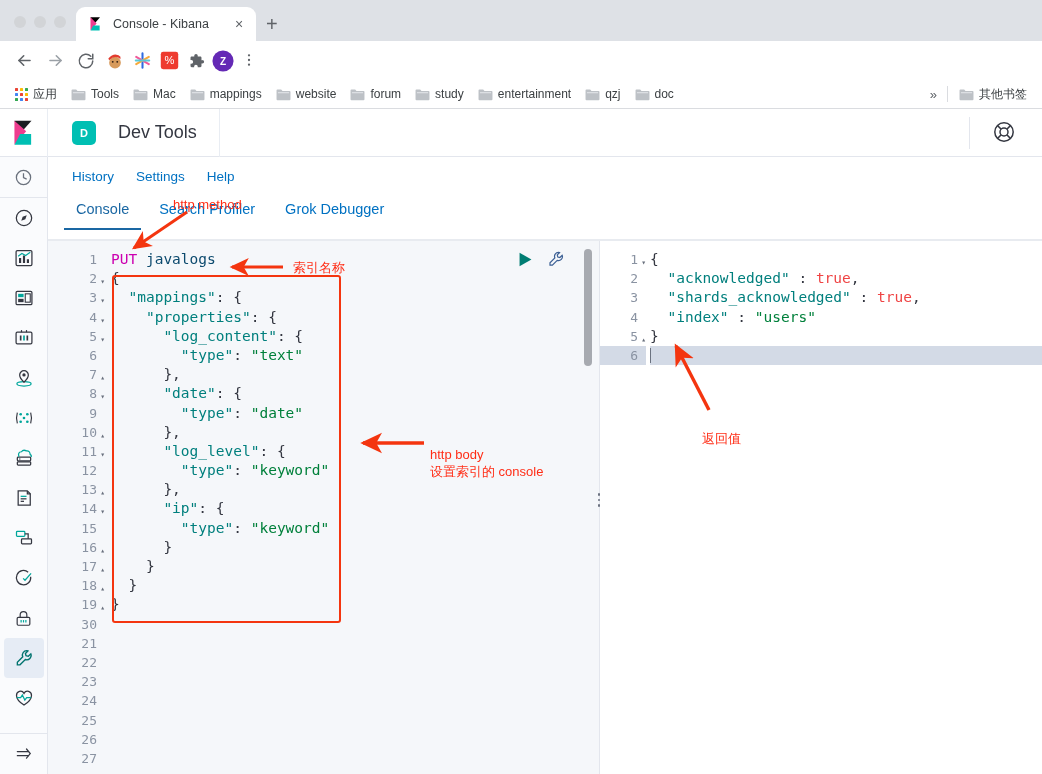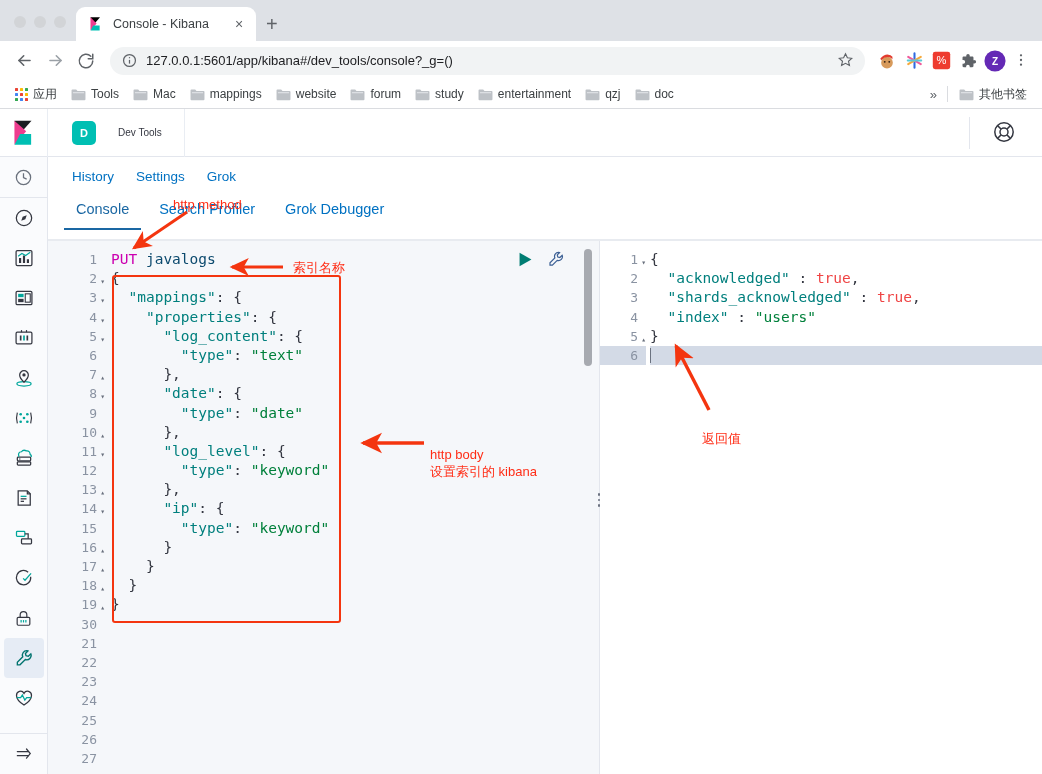--- a/index.html
+++ b/index.html
@@ -71,21 +71,21 @@
     height: 48px; background: #fff; border-bottom: 1px solid #e3e6ed;
     display: flex; align-items: center; flex: 0 0 48px;
   }
   .k-logo { width: 48px; height: 48px; display:flex; align-items:center; justify-content:center; border-right:1px solid #e9edf3; }
   .k-badge {
     width: 24px; height: 24px; border-radius: 5px; background: #00BFB3;
     color: #fff; font-size: 11px; font-weight: bold;
     display: flex; align-items: center; justify-content: center;
     margin-left: 24px;
   }
-  .k-title { font-size: 10px; color: #343741; margin-left: 22px; }
+  .k-title { font-size: 18px; color: #343741; margin-left: 22px; }
   .k-sep { width:1px; height:48px; background:#e9edf3; margin-left:22px; }
   .k-header-right { margin-left:auto; display:flex; align-items:center; }
   .k-help { width:26px;height:26px; margin:0 24px 0 22px; cursor:pointer; }
   .k-headsep { width:1px; height:32px; background:#e3e6ed; }
 
   .k-body { display: flex; flex: 1; min-height: 0; }
 
   .k-side {
     width: 48px; background: #fafbfd; border-right: 1px solid #e3e6ed;
     display: flex; flex-direction: column; align-items: center; flex: 0 0 48px;
@@ -207,35 +207,20 @@
           <line x1="5" y1="12" x2="19" y2="12"></line>
           <polyline points="13 18 19 12 13 6"></polyline>
         </svg>
     </span>
     <span class="navbtn">
       <svg width="18" height="18" viewBox="0 0 24 24" fill="none" stroke="#5f6368" stroke-width="2" stroke-linecap="round">
           <path d="M21 12a9 9 0 1 1-2.6-6.4"></path>
           <polyline points="21 3 21 9 15 9" fill="none"></polyline>
         </svg>
     </span>
-    <div class="omnibox">
-      <span class="omni-info">
-        <svg width="15" height="15" viewBox="0 0 24 24" fill="none" stroke="#5f6368" stroke-width="2">
-            <circle cx="12" cy="12" r="9.5"></circle>
-            <line x1="12" y1="11" x2="12" y2="17"></line>
-            <circle cx="12" cy="7.4" r="1.1" fill="#5f6368" stroke="none"></circle>
-          </svg>
-      </span>
-      <span class="omni-url">127.0.0.1:5601/app/kibana#/dev_tools/console?_g=()</span>
-      <span class="omni-star">
-        <svg width="15" height="15" viewBox="0 0 24 24" fill="none" stroke="#5f6368" stroke-width="1.8">
-            <polygon points="12 2.8 15 9.3 22 10.1 16.8 14.8 18.3 21.6 12 18.1 5.7 21.6 7.2 14.8 2 10.1 9 9.3"></polygon>
-          </svg>
-      </span>
-    </div>
     <span class="ext">
       <svg width="20" height="20" viewBox="0 0 24 24">
           <circle cx="12" cy="14" r="7" fill="#d79a5b"></circle>
           <path d="M4 9 Q12 0 20 8 L19 10 Q12 4 5 11 Z" fill="#e23b2e"></path>
           <circle cx="20.5" cy="8.5" r="2.2" fill="#fff"></circle>
           <circle cx="9.3" cy="13" r="1.1" fill="#2b1d12"></circle>
           <circle cx="14.7" cy="13" r="1.1" fill="#2b1d12"></circle>
         </svg>
     </span>
     <span class="ext">
@@ -516,21 +501,21 @@
               <line x1="4" y1="14" x2="17" y2="14"></line>
               <polyline points="15 6 19.5 11.5 15 17"></polyline>
             </svg>
         </div>
       </div>
 
       <div class="k-main">
         <div class="k-navrow" id="nav-links">
             <span class="k-navlink">History</span>
             <span class="k-navlink">Settings</span>
-            <span class="k-navlink">Grok</span>
+            <span class="k-navlink">Help</span>
           </div>
         <div class="k-tabs" id="k-tabs">
             <span class="k-tab active">Console</span>
             <span class="k-tab">Search Profiler</span>
             <span class="k-tab">Grok Debugger</span>
           </div>
 
         <div class="editors">
 
           <div class="pane pane-left">
@@ -617,17 +602,17 @@
       <line x1="424" y1="443" x2="363" y2="443" stroke="#f4350f" stroke-width="3.4" marker-end="url(#ah)"></line>
 
       <line x1="709" y1="410" x2="676" y2="346" stroke="#f4350f" stroke-width="3.4" marker-end="url(#ah)"></line>
     </svg>
 
     <div class="anno-box" style="left:112px; top:275px; width:229px; height:348px;"></div>
 
     <div class="anno-txt" style="left:173px; top:196px;">http method</div>
     <div class="anno-txt" style="left:293px; top:259px;">索引名称</div>
     <div class="anno-txt" style="left:430px; top:446px;">http body</div>
-    <div class="anno-txt" style="left:430px; top:463px;">设置索引的 kibana</div>
+    <div class="anno-txt" style="left:430px; top:463px;">设置索引的 console</div>
     <div class="anno-txt" style="left:702px; top:430px;">返回值</div>
   </div>
 
 </div>
 
 </body></html>

